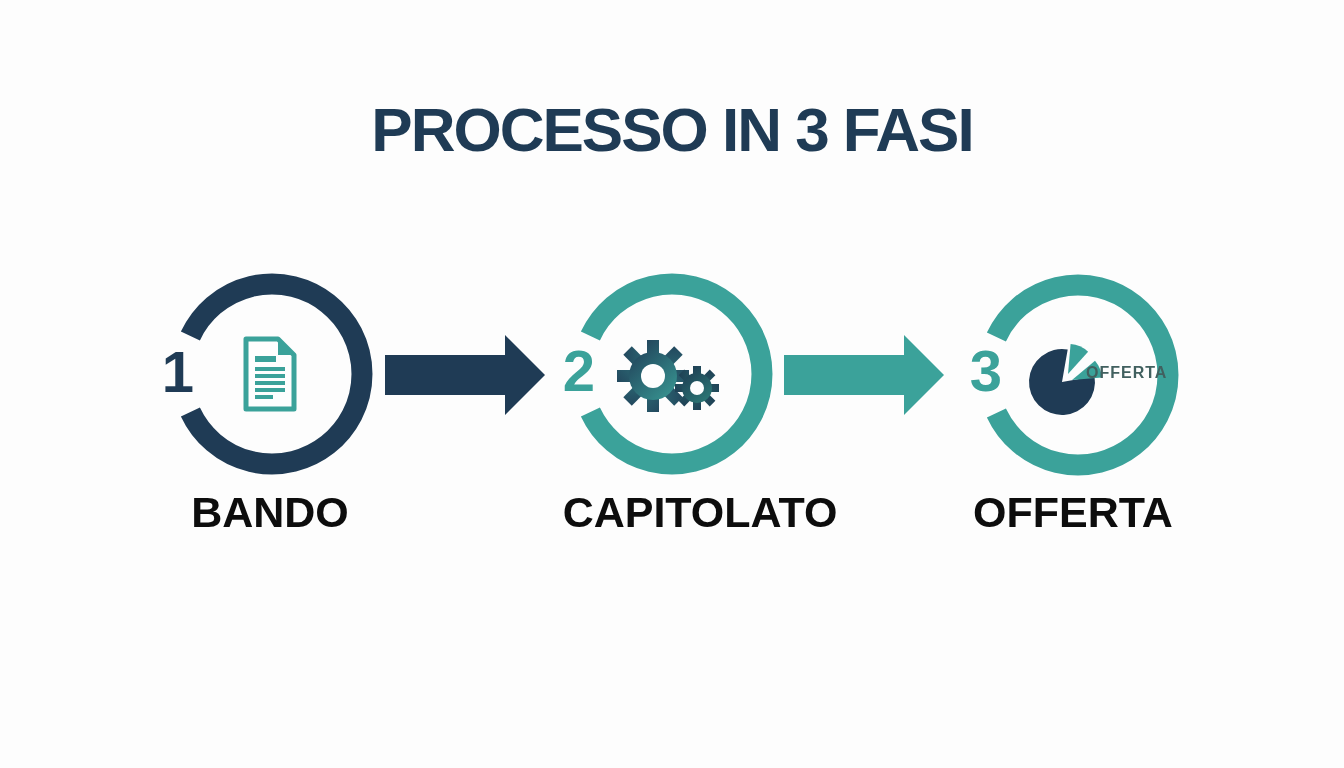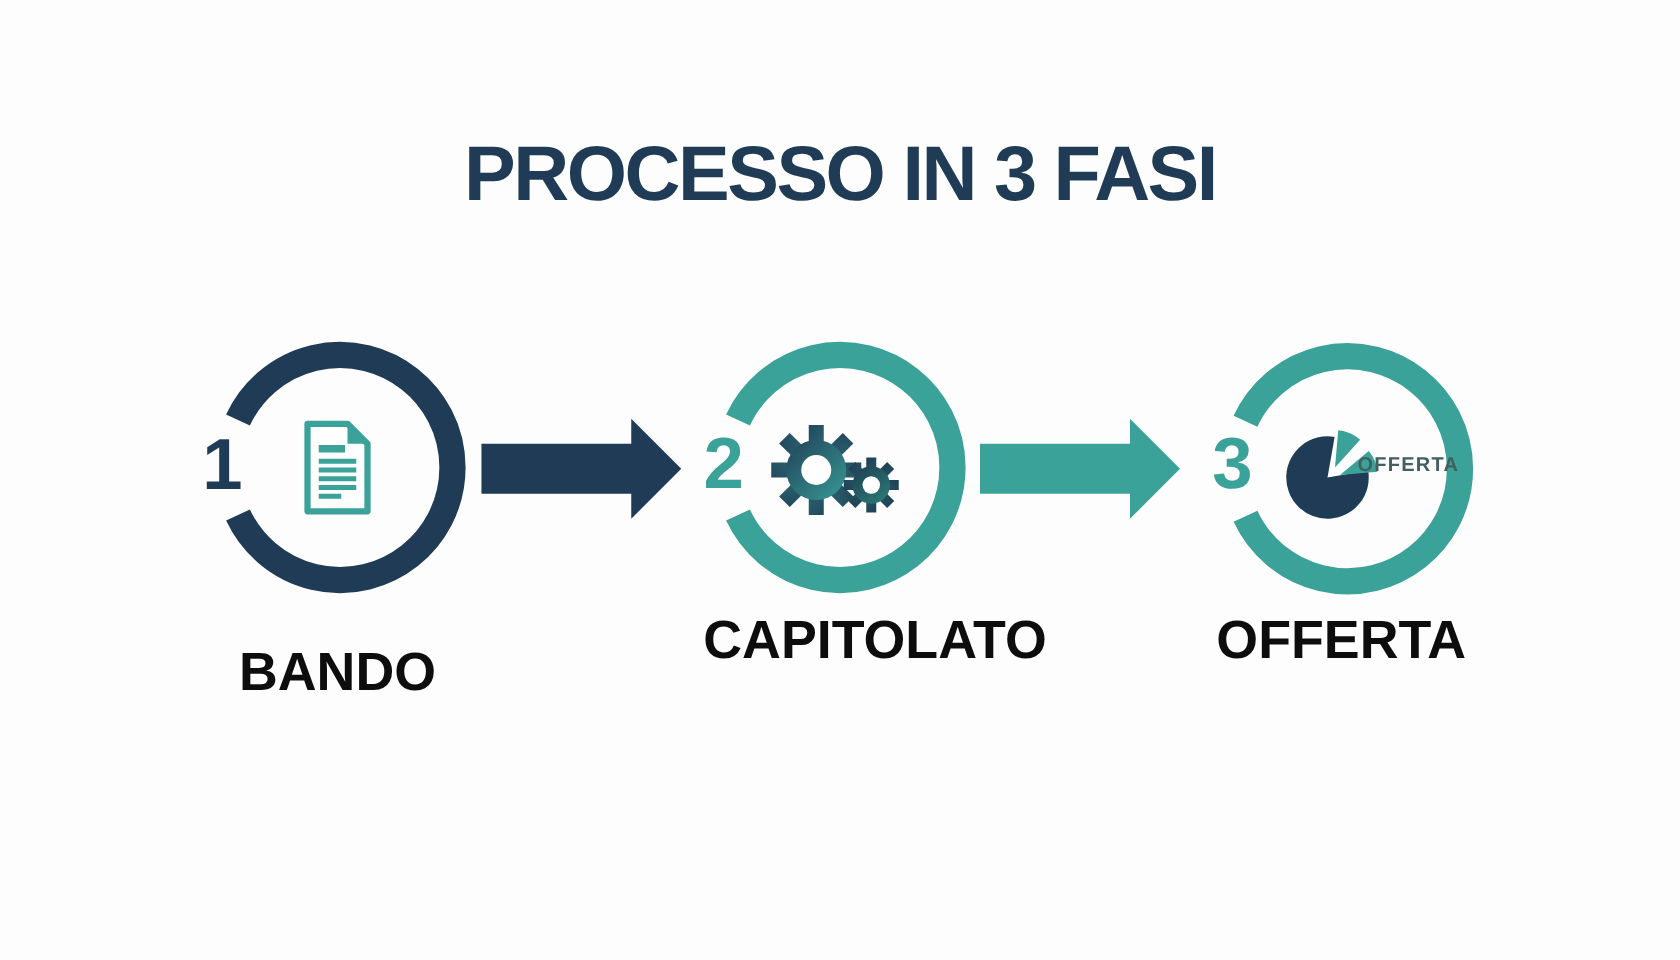--- a/index.html
+++ b/index.html
@@ -6,21 +6,21 @@
   .stage {
     position: relative;
     width: 1344px;
     height: 768px;
     background: var(--bg, #fdfdfd);
     font-family: "Liberation Sans", sans-serif;
     overflow: hidden;
   }
   .title {
     position: absolute;
-    left: 0; right: 0; top: 104px;
+    left: 0; right: 0; top: 94px;
     text-align: center;
     font-size: 62px;
     font-weight: 800;
     letter-spacing: -2px;
     color: var(--navy);
   }
   .ring { position: absolute; width: 204px; height: 204px; }
   .ring path { fill: none; stroke-width: 21; stroke-linecap: butt; }
   .ring.navy path { stroke: var(--navy); }
   .ring.teal path { stroke: var(--teal); }
@@ -78,21 +78,21 @@
   <svg class="icon-svg" style="left:242px; top:336px;" width="56" height="76" viewBox="0 0 56 76">
     <path class="doc-stroke" d="M 4 3 H 36 L 52 19 V 73 H 4 Z"></path>
     <path class="doc-fill" d="M 36 3 V 19 H 52 Z"></path>
     <rect class="doc-fill" x="13" y="20" width="21" height="6"></rect>
     <rect class="doc-fill" x="13" y="31" width="30" height="4"></rect>
     <rect class="doc-fill" x="13" y="38" width="30" height="4"></rect>
     <rect class="doc-fill" x="13" y="45" width="30" height="4"></rect>
     <rect class="doc-fill" x="13" y="52" width="30" height="4"></rect>
     <rect class="doc-fill" x="13" y="59" width="18" height="4"></rect>
   </svg>
-  <div class="phase-label" style="left:270px; top:488px;margin-top:26px;">BANDO</div>
+  <div class="phase-label" style="left:270px; top:488px;">BANDO</div>
 
   <svg class="arrow navy" style="left:385px; top:335px;" viewBox="0 0 160 80">
     <polygon points="0,20 120,20 120,0 160,40 120,80 120,60 0,60"></polygon>
   </svg>
 
   <svg class="ring teal" style="left:570px; top:272px;" viewBox="0 0 204 204">
     <path d="M 20.4 64 A 90 90 0 1 1 20.4 140"></path>
   </svg>
   <div class="phase-number teal" style="left:579px; top:371px;">2</div>
   <svg class="icon-svg" style="left:620px; top:338px;" width="104" height="84" viewBox="0 0 104 84">

